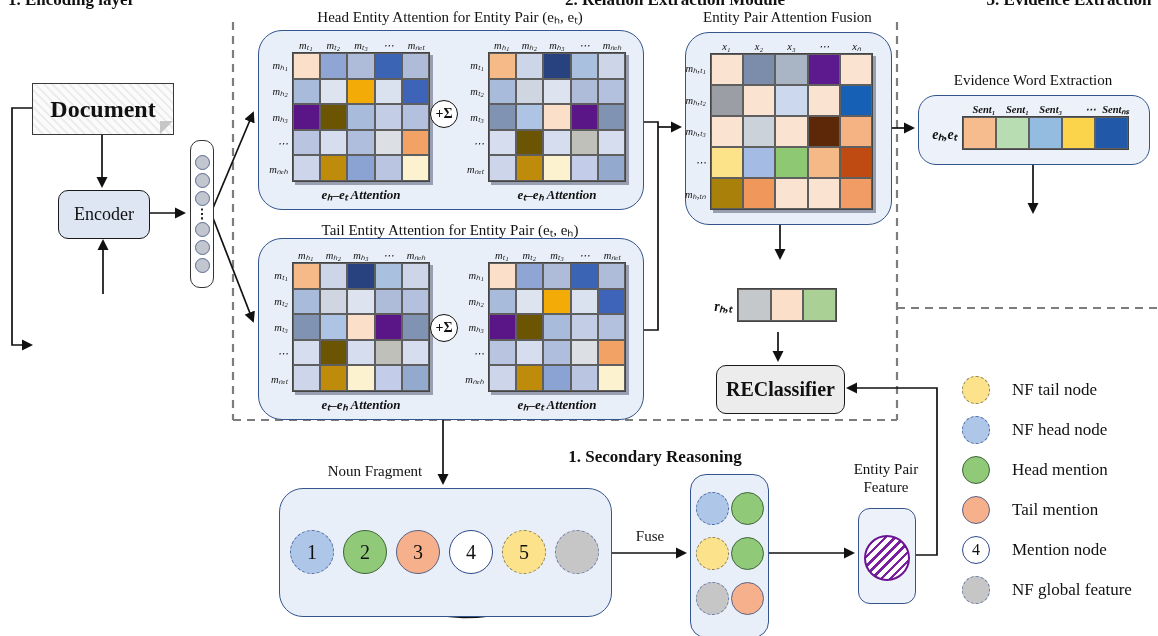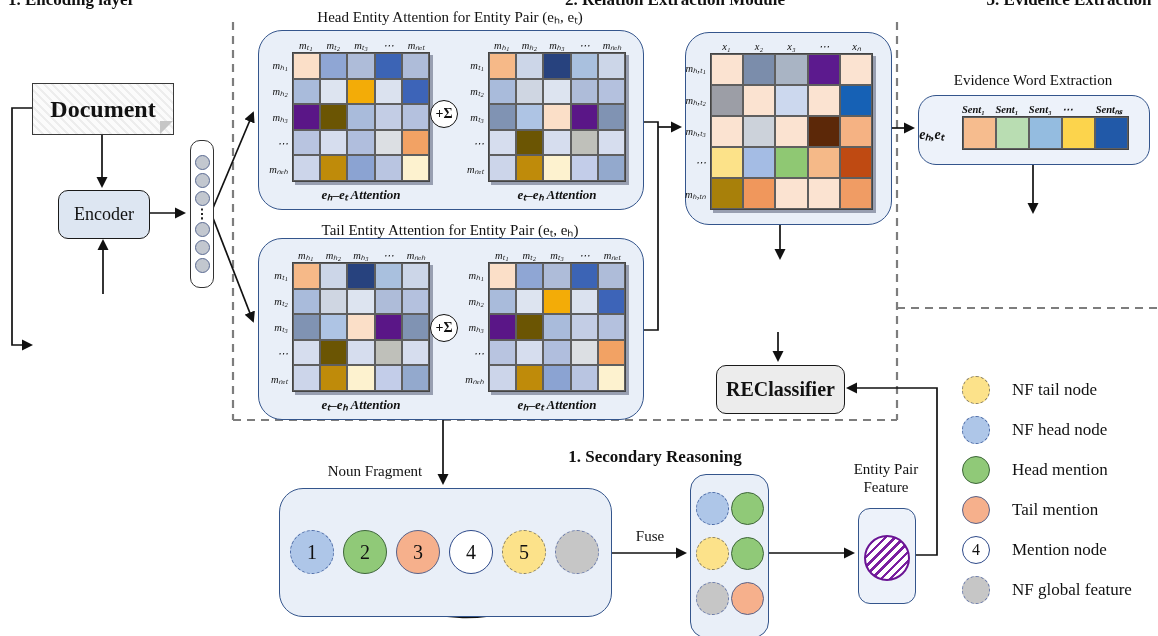--- a/index.html
+++ b/index.html
@@ -42,22 +42,22 @@
   .mx-grid div{border:0.5px solid #5f5f5f;}
   .mx-cap{grid-column:2;grid-row:3;text-align:center;font-size:13px;font-style:italic;
           font-weight:bold;padding-top:3px;}
   .op-circle{width:26px;height:26px;border-radius:50%;background:#fff;border:1.6px solid #111;
              display:flex;align-items:center;justify-content:center;font-size:14px;font-weight:bold;}
   
   .strip{position:absolute;display:grid;}
   .ev-s{grid-template-columns:40px 167px;grid-template-rows:20px 34px;}
   .rel-s{grid-template-columns:36px 100px;grid-template-rows:34px;}
   .st-cols{grid-column:2;grid-row:1;display:flex;}
-  .st-cols i{flex:1;text-align:left;font-size:10.5px;font-style:italic;align-self:end;line-height:12px;font-weight:bold;}
-  .st-label{display:flex;align-items:center;justify-content:flex-end;padding-right:18px;
+  .st-cols i{flex:1;text-align:right;font-size:10.5px;font-style:italic;align-self:end;line-height:12px;font-weight:bold;}
+  .st-label{display:flex;align-items:center;justify-content:flex-end;padding-right:5px;
             font-size:14px;font-style:italic;font-weight:bold;}
   .ev-s .st-label{grid-column:1;grid-row:2;}
   .rel-s .st-label{grid-column:1;grid-row:1;}
   .st-cells{display:flex;border:1px solid #444;}
   .ev-s .st-cells{grid-column:2;grid-row:2;}
   .rel-s .st-cells{grid-column:2;grid-row:1;}
   .st-cells div{flex:1;border:0.5px solid #5f5f5f;}
   
   .circle{border-radius:50%;border:1.6px solid #444;display:flex;align-items:center;
           justify-content:center;box-sizing:border-box;}
@@ -322,20 +322,21 @@
         <div style="background: rgb(204, 213, 234);"></div>
         <div style="background: rgb(191, 139, 10);"></div>
         <div style="background: rgb(139, 163, 210);"></div>
         <div style="background: rgb(185, 197, 225);"></div>
         <div style="background: rgb(253, 242, 207);"></div>
       </div>
       <div class="mx-cap">eₕ–eₜ Attention</div>
     </div>
   <div class="abs op-circle" style="left:430px;top:314px;">+Σ</div>
 
+  <div class="abs grp-title ctr" style="left:685px;top:9px;width:205px;">Entity Pair Attention Fusion</div>
   <div class="abs blue-grp" style="left:685px;top:32px;width:205px;height:191px;"></div>
   <div class="matrix fus-m" style="left:682px;top:33px;">
       <div class="mx-cols">
         <i>x₁</i>
         <i>x₂</i>
         <i>x₃</i>
         <i>⋯</i>
         <i>xₙ</i>
       </div>
       <div class="mx-rows">
@@ -367,20 +368,28 @@
         <div style="background: rgb(245, 185, 136);"></div>
         <div style="background: rgb(191, 74, 18);"></div>
         <div style="background: rgb(168, 128, 10);"></div>
         <div style="background: rgb(240, 151, 92);"></div>
         <div style="background: rgb(251, 227, 209);"></div>
         <div style="background: rgb(251, 227, 209);"></div>
         <div style="background: rgb(240, 156, 100);"></div>
       </div>
     </div>
 
+  <div class="strip rel-s" style="left:701px;top:288px;">
+      <div class="st-label">rₕ,ₜ</div>
+      <div class="st-cells">
+        <div style="background: rgb(197, 200, 203);"></div>
+        <div style="background: rgb(251, 223, 200);"></div>
+        <div style="background: rgb(170, 208, 150);"></div>
+      </div>
+    </div>
   <div class="abs classifier" style="left:716px;top:365px;width:127px;height:47px;">
     <span>REClassifier</span>
   </div>
 
   <div class="abs grp-title ctr" style="left:918px;top:72px;width:230px;">Evidence Word Extraction</div>
   <div class="abs blue-sm" style="left:918px;top:95px;width:230px;height:68px;border-radius:18px;"></div>
   <div class="strip ev-s" style="left:922px;top:96px;">
       <div class="st-cols">
         <i>Sent₁</i>
         <i>Sent₁</i>

